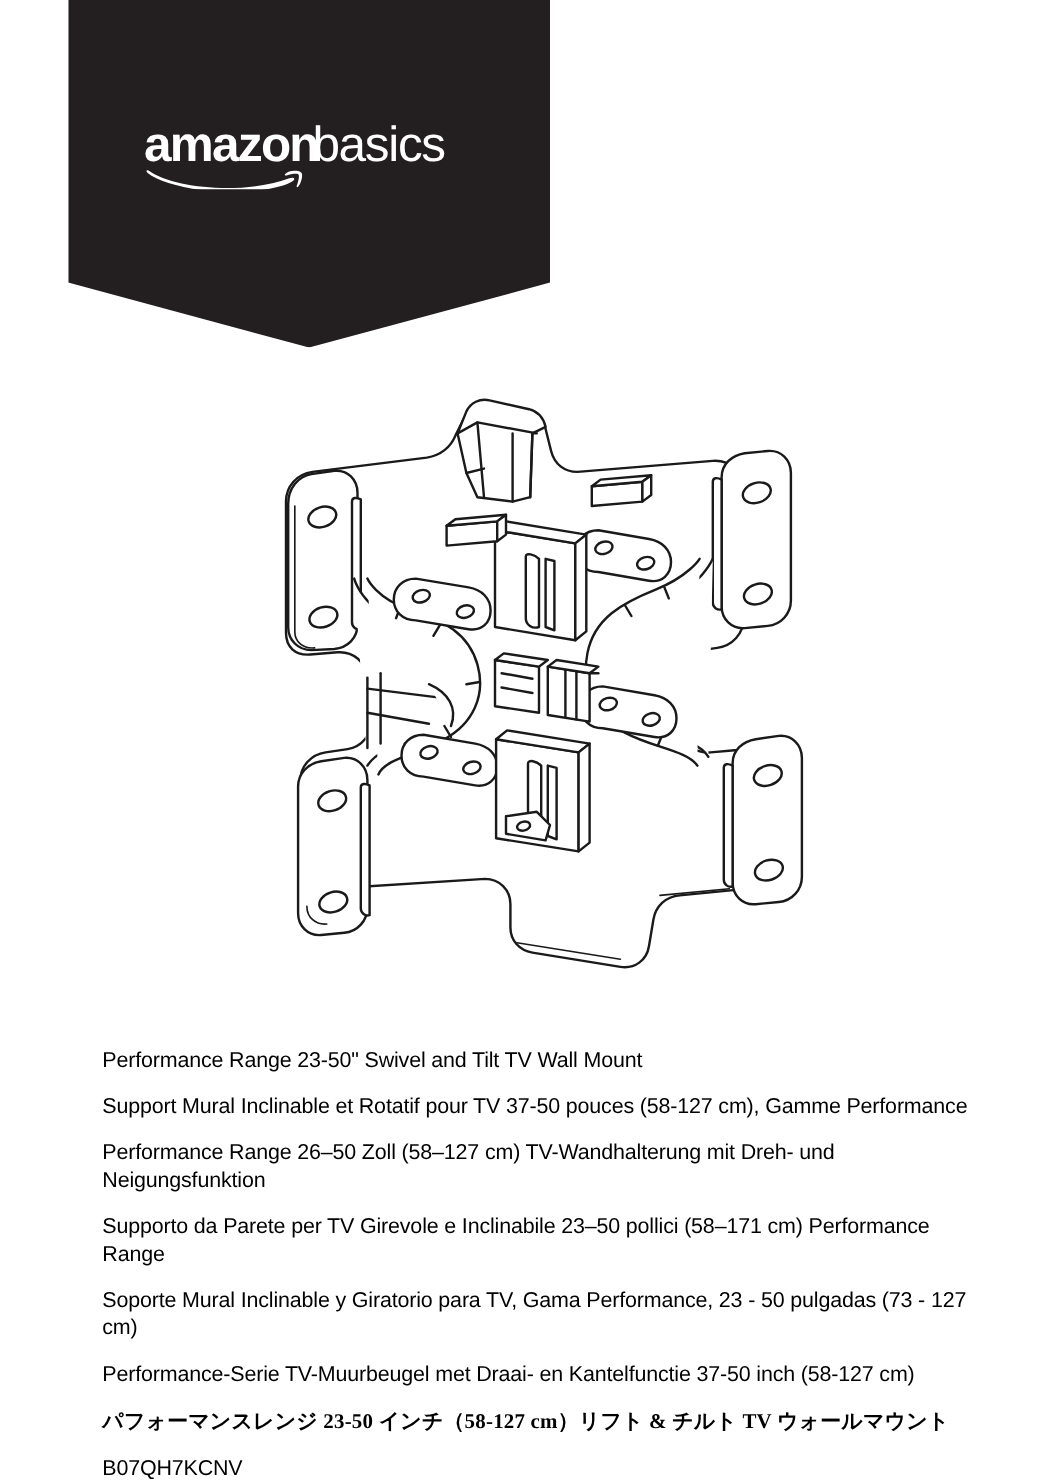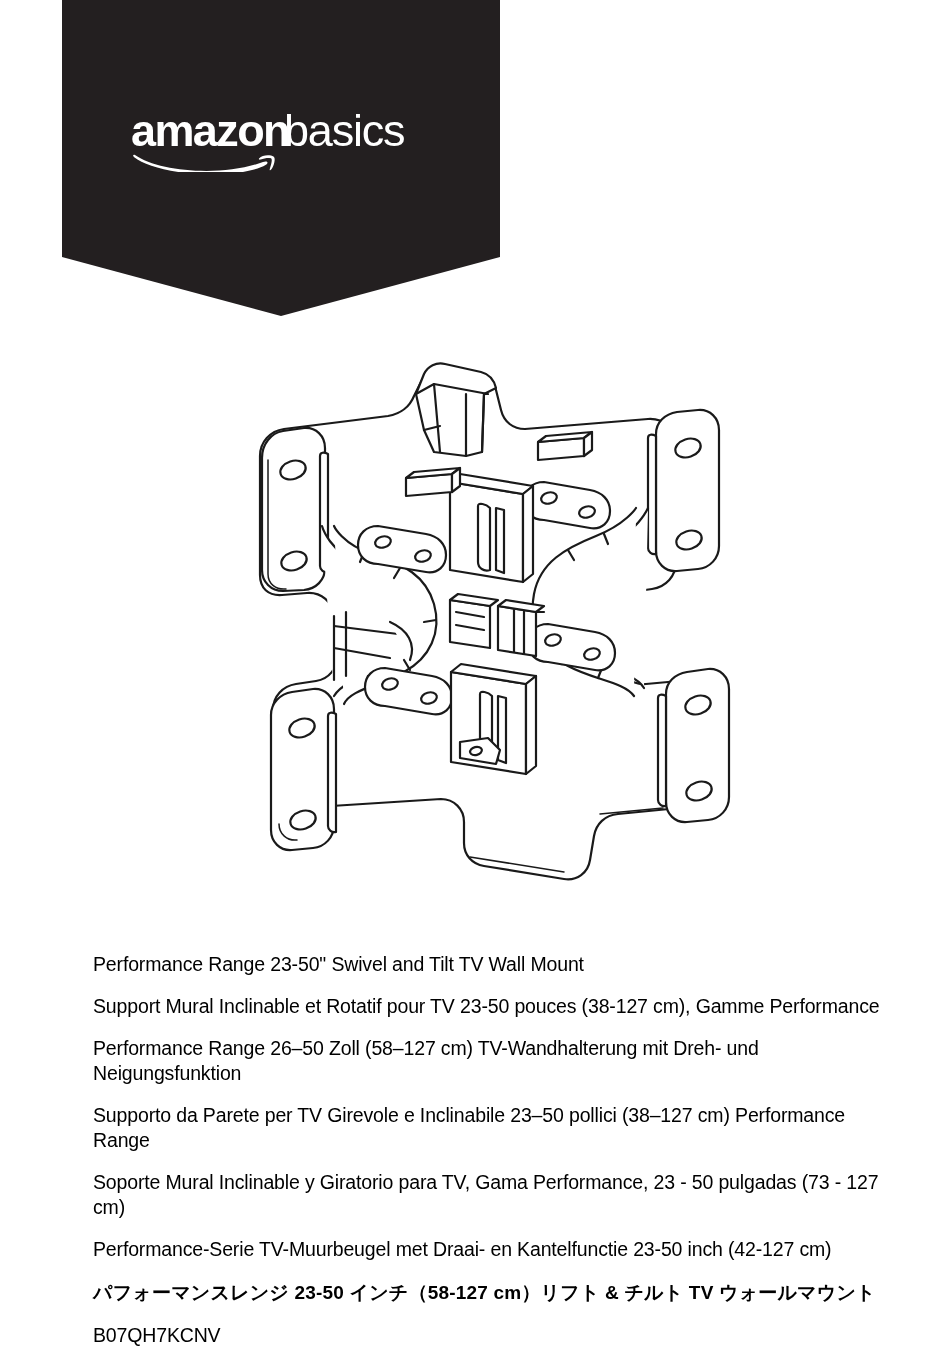--- a/index.html
+++ b/index.html
@@ -68,21 +68,21 @@
     color: #000;
     margin: 0 0 17px 0;
     font-family: "Liberation Sans", sans-serif;
   }
   .title-line:last-child { margin-bottom: 0; }
   .title-line.jp {
     font-size: 19px;
     line-height: 27px;
     font-weight: bold;
     letter-spacing: 0.2px;
-    font-family: Liberation Sans, sans-serif;
+    font-family: Liberation Serif, serif;
   }
   .title-line.model {
     font-size: 19.5px;
     line-height: 25px;
     margin-bottom: 0;
   }
 </style>
 </head>
 <body>
 
@@ -319,20 +319,20 @@
         <path d="M 41 494 C 41 504, 49 511, 59 510"></path>
         <path d="M 232 527 L 326 542"></path>
         <path d="M 362 484 L 425 478"></path>
       </g>
     </g>
   </svg>
 </div>
 
 <div id="title-block">
   <p class="title-line">Performance Range 23-50" Swivel and Tilt TV Wall Mount</p>
-  <p class="title-line">Support Mural Inclinable et Rotatif pour TV 23-50 pouces (38-127 cm), Gamme Performance</p>
+  <p class="title-line">Support Mural Inclinable et Rotatif pour TV 37-50 pouces (58-127 cm), Gamme Performance</p>
   <p class="title-line">Performance Range 26–50 Zoll (58–127 cm) TV-Wandhalterung mit Dreh- und Neigungsfunktion</p>
-  <p class="title-line">Supporto da Parete per TV Girevole e Inclinabile 23–50 pollici (38–127 cm) Performance Range</p>
+  <p class="title-line">Supporto da Parete per TV Girevole e Inclinabile 23–50 pollici (58–171 cm) Performance Range</p>
   <p class="title-line">Soporte Mural Inclinable y Giratorio para TV, Gama Performance, 23 - 50 pulgadas (73 - 127 cm)</p>
-  <p class="title-line">Performance-Serie TV-Muurbeugel met Draai- en Kantelfunctie 23-50 inch (42-127 cm)</p>
+  <p class="title-line">Performance-Serie TV-Muurbeugel met Draai- en Kantelfunctie 37-50 inch (58-127 cm)</p>
   <p class="title-line jp">パフォーマンスレンジ 23-50 インチ（58-127 cm）リフト &amp; チルト TV ウォールマウント</p>
   <p class="title-line model">B07QH7KCNV</p>
 </div>
 
 </body></html>

